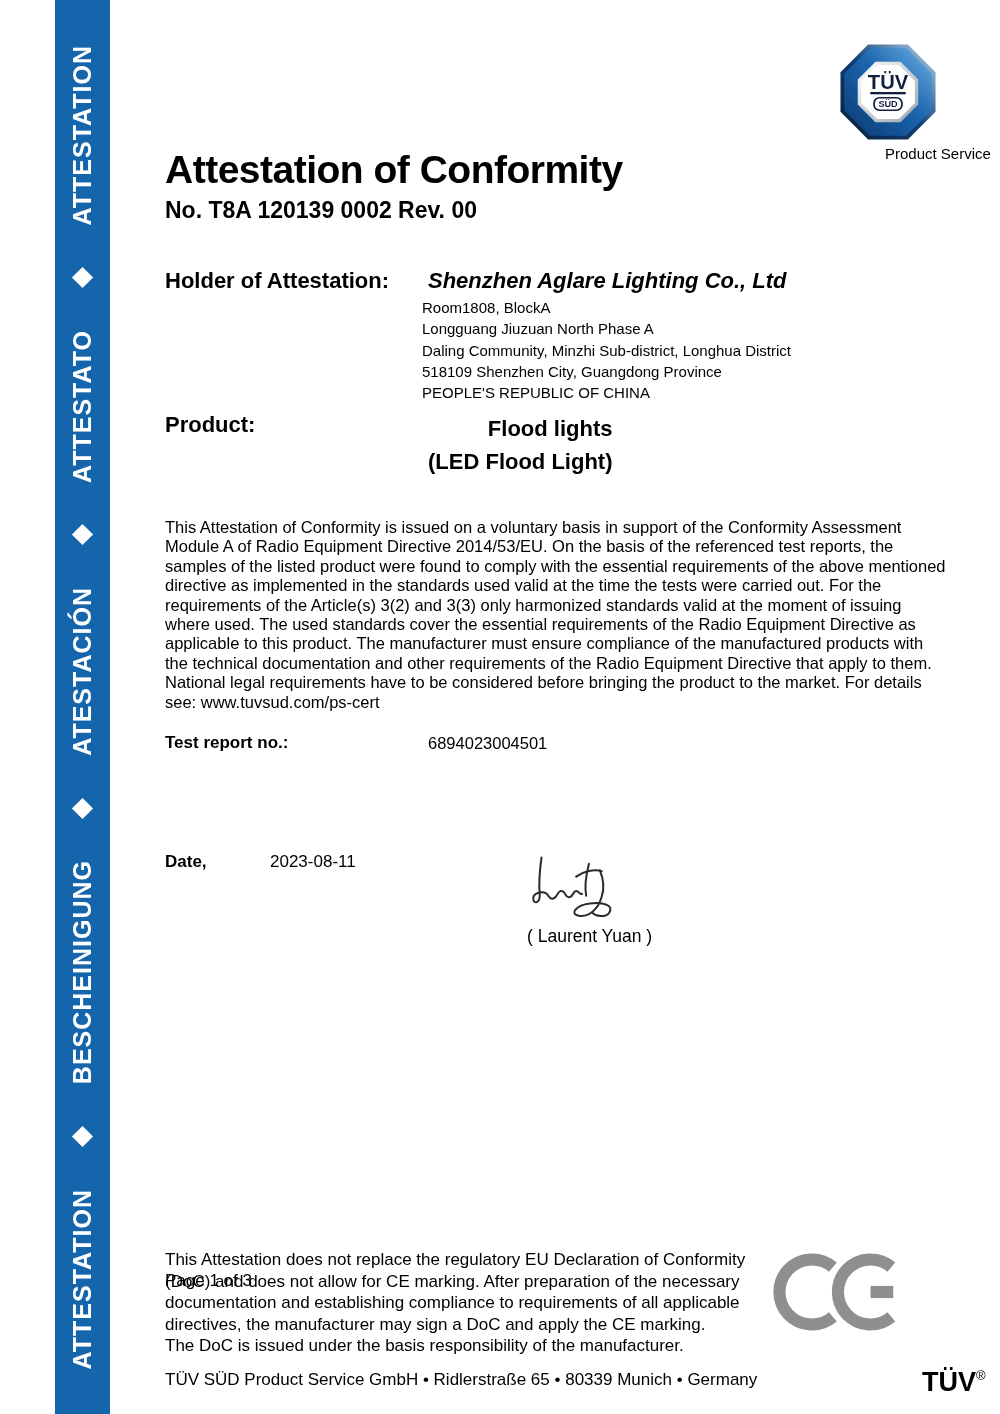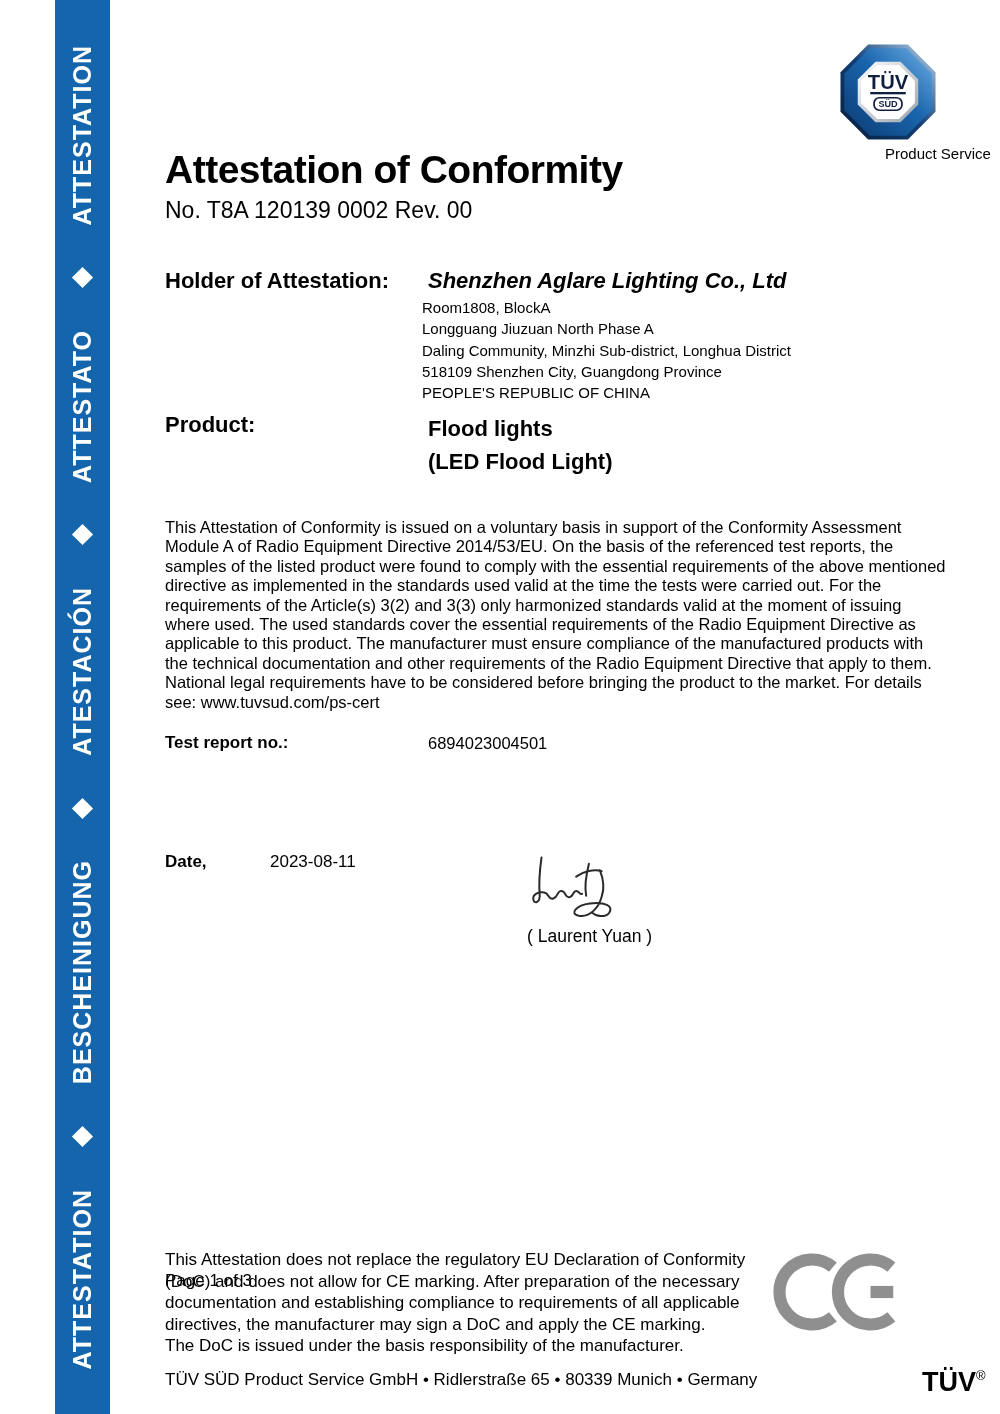--- a/index.html
+++ b/index.html
@@ -21,27 +21,27 @@
   }
   .diamond { width:15px; height:15px; background:#fff; transform:rotate(45deg); flex:0 0 auto; }
 
   
   .logo-wrap { position:absolute; left:838px; top:44px; width:100px; text-align:center; }
   .logo-wrap svg { width:96px; height:96px; display:block; margin:0 auto; }
   .logo-caption { font-size:15px; margin-top:5px; white-space:nowrap;margin-left:47px; }
 
   
   .title { position:absolute; left:165px; top:148px; font-size:39px; font-weight:bold; letter-spacing:-0.5px; }
-  .doc-no { position:absolute; left:165px; top:197px; font-size:23px; font-weight:normal; }
+  .doc-no { position:absolute; left:165px; top:197px; font-size:23px; font-weight:bold; }
 
   
   .row-label { position:absolute; left:165px; font-size:22px; font-weight:bold; }
   .holder-name { position:absolute; left:428px; top:268px; font-size:22px; font-weight:bold;font-style:italic; }
   .holder-address { position:absolute; left:422px; top:297px; font-size:15px; line-height:21.3px; }
-  .product-lines { position:absolute; left:428px; top:412px; font-size:22px; font-weight:bold; line-height:33px; }
+  .product-lines { position:absolute; left:428px; top:412px; font-size:22px; font-weight:bold; line-height:33px;text-align:right; }
 
   .body-par { position:absolute; left:165px; top:518px; width:782px; font-size:16.5px; line-height:19.4px; }
 
   .tr-value { position:absolute; left:428px; top:734px; font-size:16.5px;text-align:right; }
   .small-label { position:absolute; left:165px; font-size:17px; font-weight:bold; }
   .date-value { position:absolute; left:270px; top:852px; font-size:17px; }
 
   .signature { position:absolute; left:523px; top:852px; width:130px; height:82px; }
   .sig-name { position:absolute; left:527px; top:926px; font-size:17.5px; }
 

